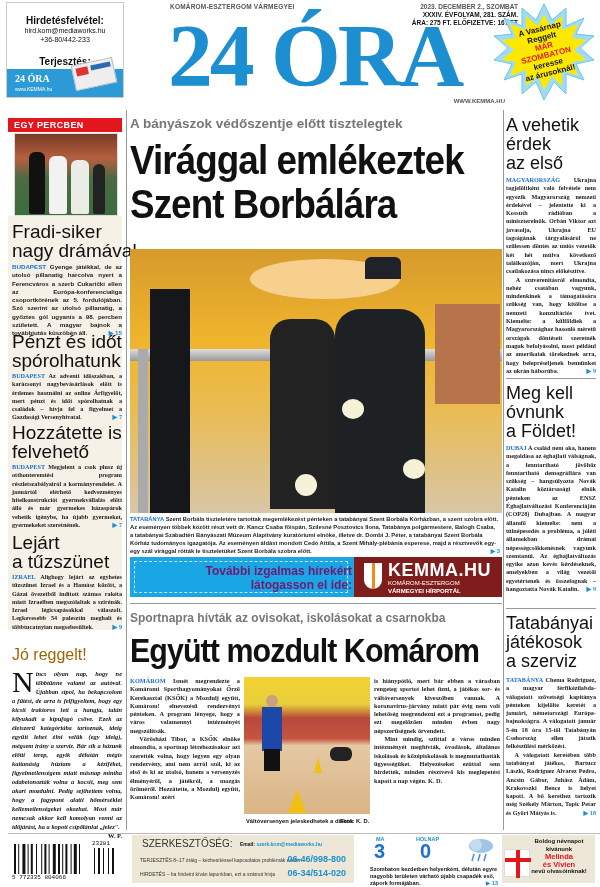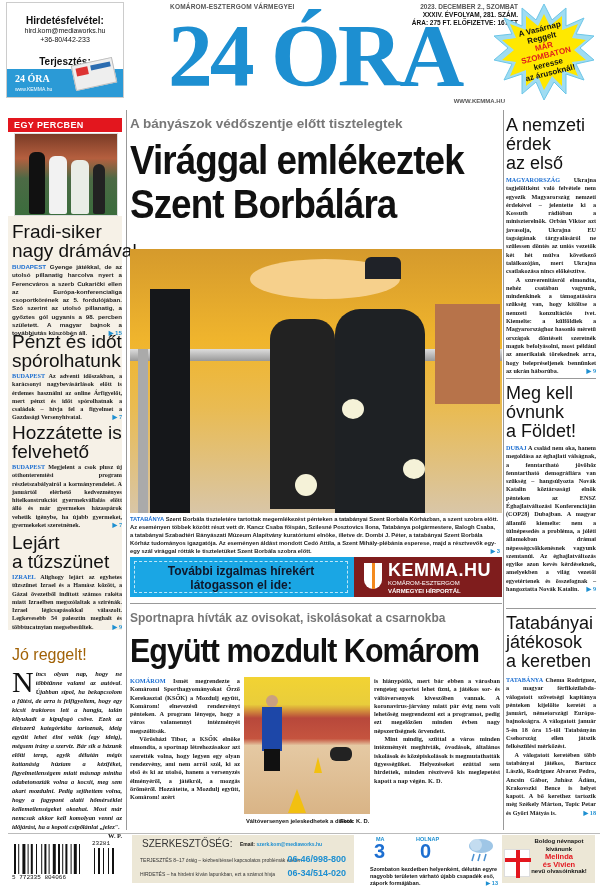--- a/index.html
+++ b/index.html
@@ -40,21 +40,21 @@
 #jotext{left:12px;top:669px;width:110px;font-family:"Liberation Serif",serif;font-style:italic;font-weight:bold;font-size:6.4px;line-height:9px;text-align:justify}
 #jotext .cap{float:left;font-size:30px;line-height:26px;font-style:normal;font-weight:normal;margin-right:2px}
 #barcode{left:12px;top:842px;width:108px;height:40px}
 
 #kicker1{left:130px;top:116px;font-size:13.5px;font-weight:bold;color:#777}
 #head1{left:130px;top:138px;font-family:"Liberation Sans Narrow","Liberation Sans",sans-serif;font-weight:bold;font-size:40px;line-height:44px;letter-spacing:-1px;color:#111;transform:scaleX(.92);transform-origin:left}
 #photo1{left:130px;top:249px;width:372px;height:264px;overflow:hidden;background:linear-gradient(180deg,#d59a2c 0%,#f0b52d 35%,#e9bb52 60%,#d9c6a7 100%)}
 #caption1{left:130px;top:515px;width:370px;font-size:5.8px;line-height:8px;font-weight:bold;color:#222}
 #banner{left:130px;top:557px;width:372px;height:40px;background:#1aa6e4}
 #banner .dash{position:absolute;left:4px;top:4px;width:214px;height:32px;border:1px dashed #bfe6f8}
-#banner .t{position:absolute;left:0;top:7px;width:222px;text-align:center;color:#0f172a;font-weight:bold;font-size:12px;line-height:14px}
+#banner .t{position:absolute;left:0;top:7px;width:222px;text-align:right;color:#701a75;font-weight:bold;font-size:12px;line-height:14px}
 #banner .or{position:absolute;right:0;top:0;width:148px;height:40px;background:#7f1d1d}
 #banner .sh{position:absolute;left:10px;top:6px;width:18px;height:26px;background:#fff;border-radius:0 0 9px 9px}
 #banner .sh:after{content:"";position:absolute;left:8px;top:0;width:3px;height:26px;background:#f48a1e}
 #banner .k{position:absolute;left:34px;top:3px;color:#fff;font-size:18px;font-weight:bold;letter-spacing:.5px}
 #banner .s1{position:absolute;left:34px;top:23px;color:#fff;font-size:6px}
 #banner .s2{position:absolute;left:34px;top:31px;color:#fff;font-size:6px;font-weight:bold}
 #kicker2{left:130px;top:611px;font-size:12px;font-weight:bold;color:#777}
 #head2{left:130px;top:633px;font-family:"Liberation Sans Narrow","Liberation Sans",sans-serif;font-weight:bold;font-size:33px;line-height:36px;letter-spacing:-1px;transform:scaleX(.92);transform-origin:left}
 .cbody{position:absolute;font-family:"Liberation Serif",serif;font-weight:bold;font-size:6.3px;line-height:8.3px;text-align:justify;color:#222}
 #photo2{left:244px;top:677px;width:126px;height:137px;overflow:hidden;background:linear-gradient(180deg,#f2d333 0%,#e9cd3b 20%,#b8483b 30%,#c5543f 45%,#e5c9a3 50%,#d9b486 100%)}
@@ -221,39 +221,39 @@
   <div style="position:absolute;left:22px;top:18px;width:12px;height:12px;border-radius:50%;background:#caa080"></div>
   <div style="position:absolute;left:44px;top:112px;width:18px;height:24px;background:#f2c010;clip-path:polygon(50% 0,100% 100%,0 100%)"></div>
   <div style="position:absolute;left:86px;top:70px;width:22px;height:14px;background:#222;border-radius:6px"></div>
   <div style="position:absolute;left:70px;top:80px;width:8px;height:16px;background:#f2c010;clip-path:polygon(50% 0,100% 100%,0 100%)"></div>
 </div>
 <div id="cap2" class="abs">Váltóversenyen jeleskedhetek a diákok</div>
 <div id="foto2" class="abs">Fotó: K. D.</div>
 <div class="cbody" style="left:374px;top:677px;width:126px"><span>is hiánypótló, mert bár ebben a városban rengeteg sportot lehet űzni, a játékos sor- és váltóversenyek kiveszőben vannak. A koronavírus-járvány miatt pár évig nem volt lehetőség megrendezni ezt a programot, pedig ezt megelőzően minden évben nagy népszerűségnek örvendett.</span><br>&nbsp;&nbsp;<span>Mint mindig, szűttal a város minden intézményét meghívták, óvodások, általános iskolások és középiskolások is megmutathatták ügyességüket. Helyezéseket ezúttal sem hirdettek, minden résztvevő kis meglepetést kapott a nap végén.</span> <span>K. D.</span></div>
 
 <div class="rtitle" style="top:116px">
-  <div>A nemzeti</div>
+  <div>A vehetik</div>
   <div>érdek</div>
   <div>az első</div>
 </div>
 <div class="rbody" style="top:176px"><span class="loc">MAGYARORSZÁG</span> <span>Ukrajna tagjelöltként való felvétele nem egyezik Magyarország nemzeti érdekével – jelentette ki a Kossuth rádióban a miniszterelnök. Orbán Viktor azt javasolja, Ukrajna EU tagságának tárgyalásáról ne szülessen döntés az uniós vezetők két hét múlva következő találkozóján, mert Ukrajna csatlakozása nincs előkészítve.</span><br>&nbsp;&nbsp;<span>A szuverenitásról elmondta, nehéz csatában vagyunk, mindenkinek a támogatására szükség van, hogy kitöltse a nemzeti konzultációs ívet. Kiemelte: a külföldiek a Magyarországhoz hasonló méretű országok döntéseit szeretnék maguk befolyásolni, most például az amerikaiak törekednek arra, hogy belepréseljenek bennünket az ukrán háborúba.</span> <span class="ref">▶ 9</span></div>
 <div class="hr" style="left:506px;top:378px;width:90px"></div>
 
 <div class="rtitle" style="top:384px">
   <div>Meg kell</div>
   <div>óvnunk</div>
   <div>a Földet!</div>
 </div>
 <div class="rbody" style="top:444px"><span class="loc">DUBAJ</span> <span>A család nem oka, hanem megoldása az éghajlati válságnak, a fenntartható jövőhöz fenntartható demográfiára van szükség – hangsúlyozta Novák Katalin köztársasági elnök pénteken az ENSZ Éghajlatváltozási Konferenciáján (COP28) Dubajban. A magyar államfő kiemelte: nem a túlnépesedés a probléma, a jóléti államokban drámai népességcsökkenésnek vagyunk szemtanúi. Az éghajlatváltozás egyike azon kevés kérdéseknek, amelyekben a világ vezetői egyetértenek és összefognak – hangoztatta Novák Katalin.</span> <span class="ref">▶ 9</span></div>
 <div class="hr" style="left:506px;top:608px;width:90px"></div>
 
 <div class="rtitle" style="top:614px">
   <div>Tatabányai</div>
   <div>játékosok</div>
-  <div>a keretben</div>
+  <div>a szerviz</div>
 </div>
 <div class="rbody" style="top:676px"><span class="loc">TATABÁNYA</span> <span>Chema Rodríguez, a magyar férfikézilabda-válogatott szövetségi kapitánya pénteken kijelölte keretét a januári, németországi Európa-bajnokságra. A válogatott január 5-én 18 óra 15-től Tatabányán Csehország ellen játszik felkészülési mérkőzést.</span><br>&nbsp;&nbsp;<span>A válogatott keretében több tatabányai játékos, Bartucz László, Rodríguez Alvarez Pedro, Ancsin Gábor, Juhász Ádám, Krakovszki Bence is helyet kapott. A bő kerethez tartozik még Székely Márton, Topic Petar és Győri Mátyás is.</span> <span class="ref">▶ 18</span></div>
 
 <div id="contact" class="abs">
   <div class="t">SZERKESZTŐSÉG:</div>
   <div class="e"><span>Email:</span> <b>szerk.kom@mediaworks.hu</b></div>
   <div class="r" style="top:22px">TERJESZTÉS 8–17 óráig – kézbesítéssel kapcsolatos problémák esetén</div>
   <div class="p" style="top:19px">06-46/998-800</div>
   <div class="r" style="top:36px">HIRDETÉS – ha hirdetni kíván lapunkban, ezt a számot hívja</div>
   <div class="p" style="top:33px">06-34/514-020</div>

